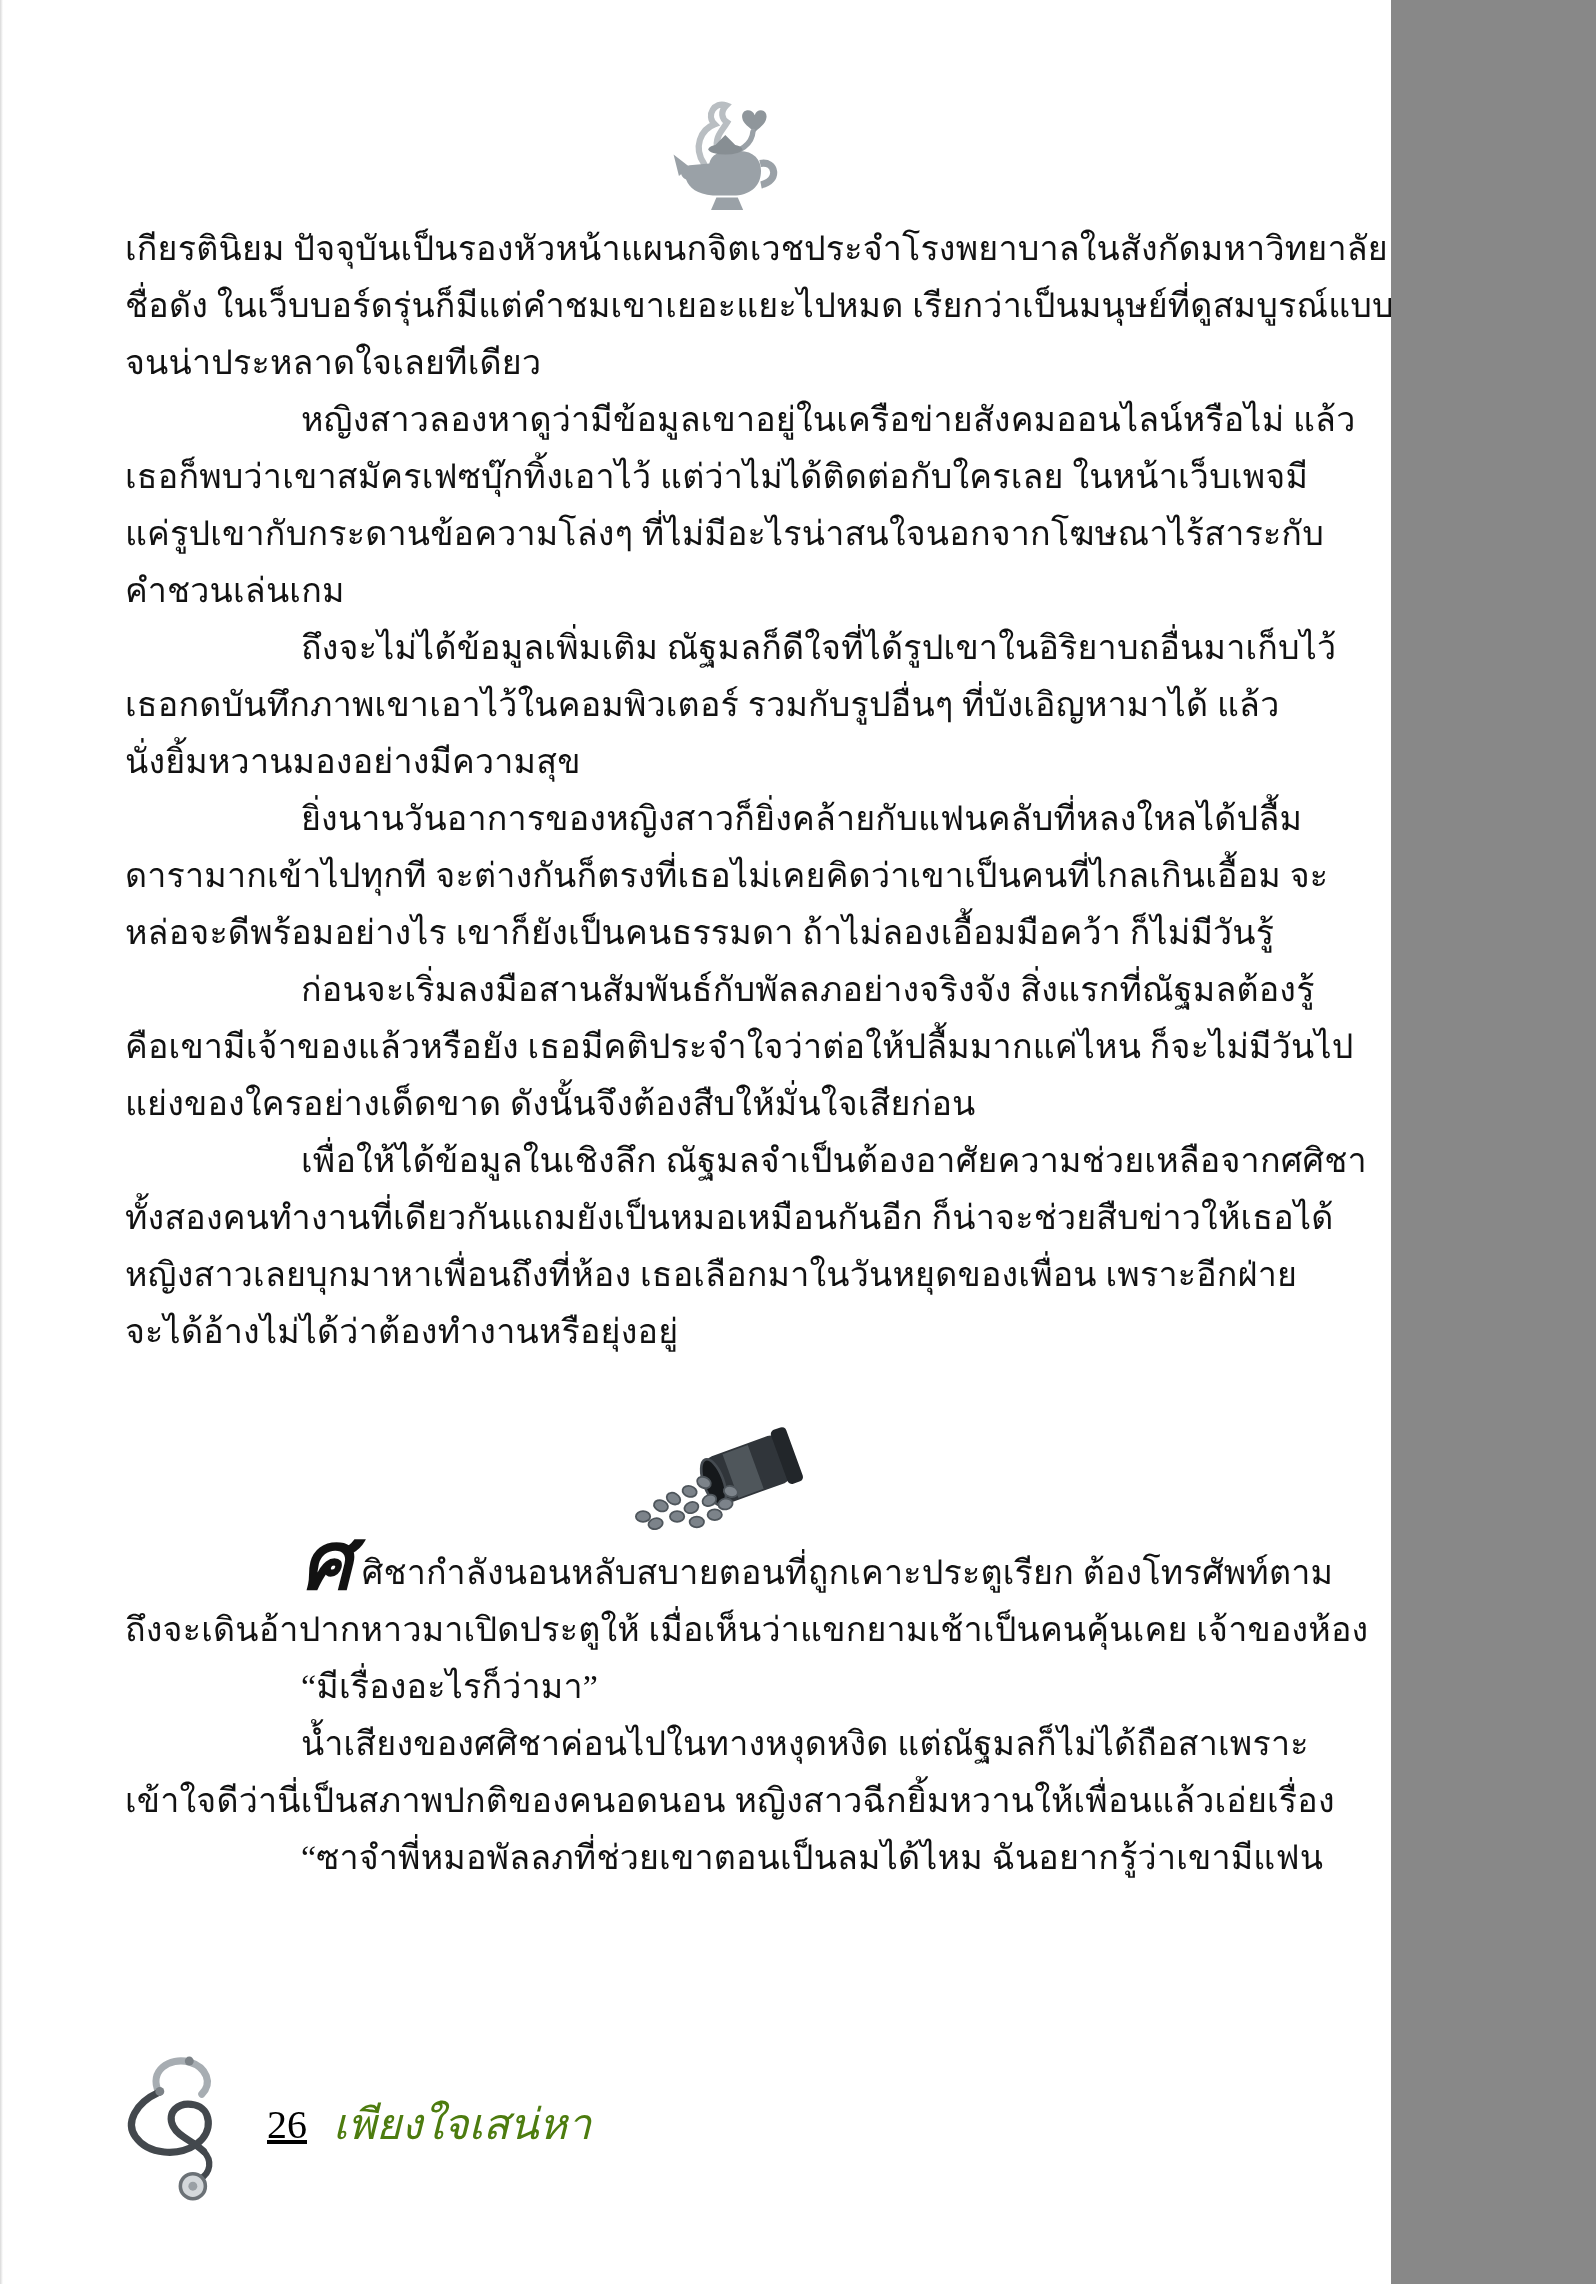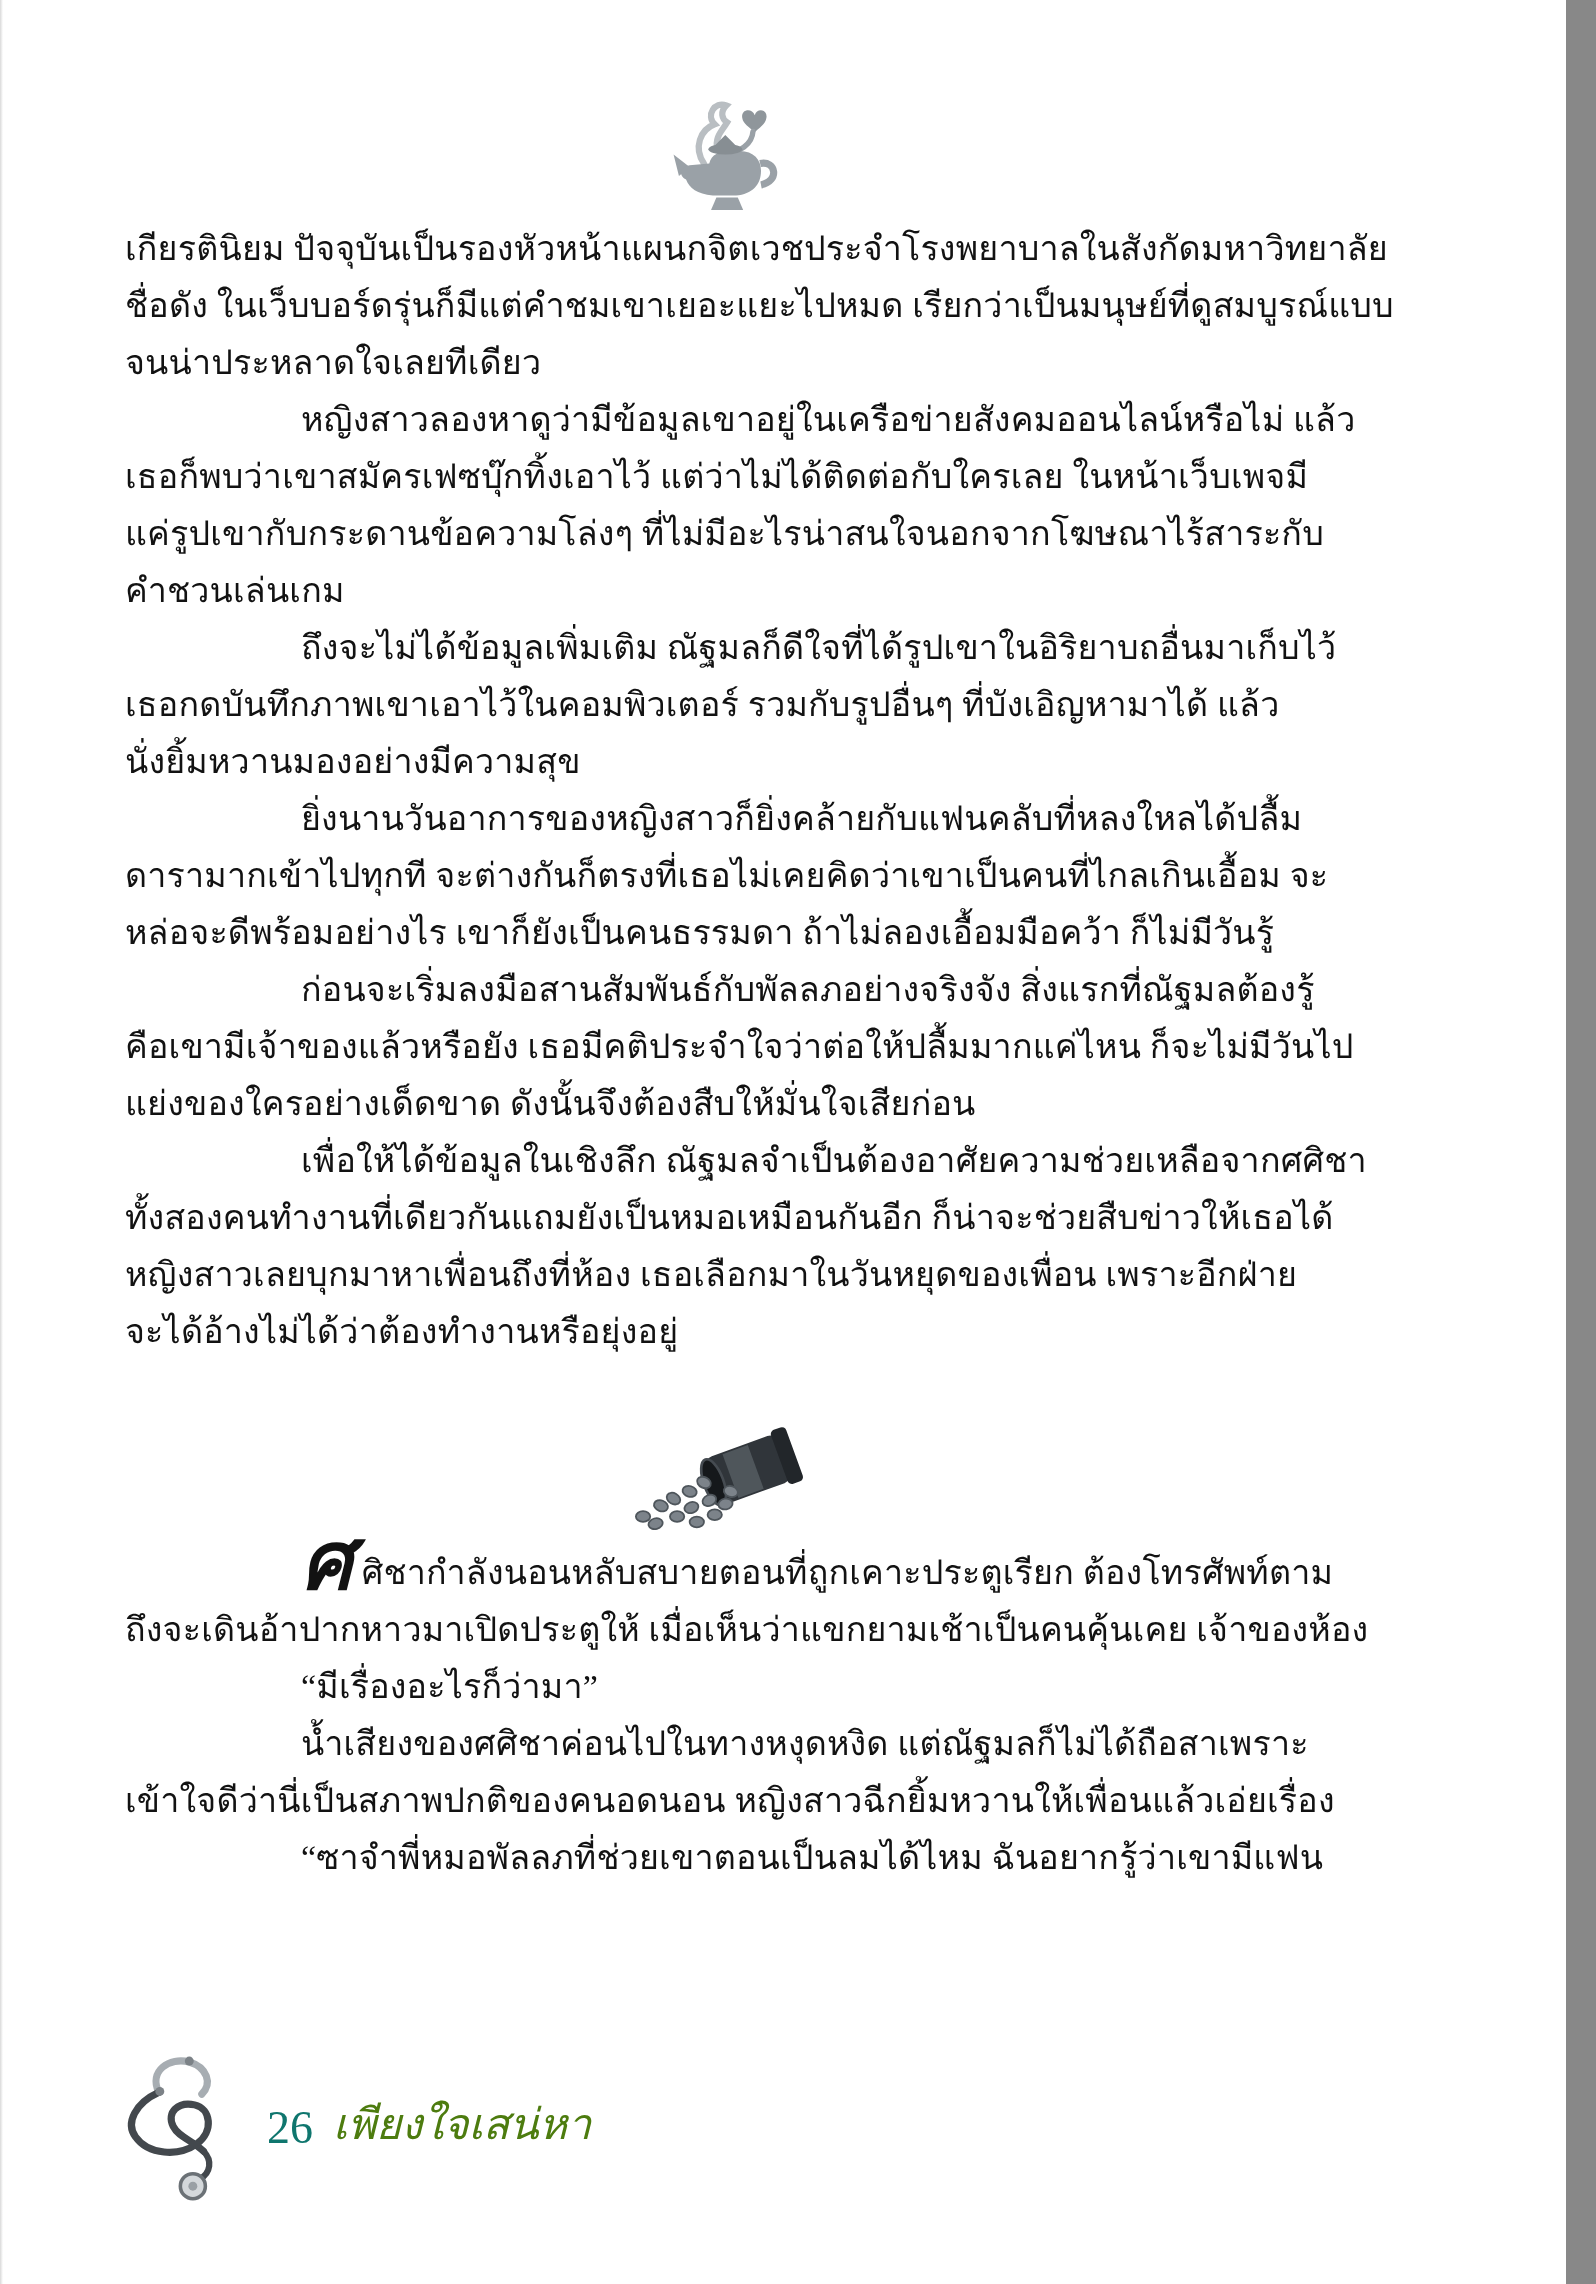--- a/index.html
+++ b/index.html
@@ -1,23 +1,24 @@
 <!DOCTYPE html>
 <html lang="th" style="font-size:14.3px"><head>
 <meta charset="utf-8">
 <style>
   html, body { margin: 0; padding: 0; background: #888; }
   .page {
     position: relative;
-    width: 1566px;
+    width: 1371px;
     height: 2285px;
     background: #ffffff;
     overflow: hidden;
     font-family: "Liberation Serif", "DejaVu Serif", serif;
     color: #121212;
+    padding-left: 20px;
   }
   .scan-edge {
     position: absolute; left: 0; top: 0; width: 2.7px; height: 100%;
     background: linear-gradient(to right, #d9d9d9, rgba(255,255,255,0));
   }
   .ornament-top { position: absolute; left: 670px; top: 97px; width: 116px; height: 133px; }
   .content {
     position: absolute; left: 125px; top: 220px; width: 1254px;
     font-size: 34px; line-height: 57px; letter-spacing: 0.2px;
   }
@@ -26,21 +27,21 @@
   .dropcap {
     font-size: 81px; font-weight: bold; font-style: italic;
     line-height: 0; position: relative; top: 4.5px; margin-right: 9px;
     display: inline-block;
   }
   .pill-break { position: relative; height: 184px; }
   .pill-break svg { position: absolute; left: 484px; top: 56px; }
   .footer-stetho { position: absolute; left: 116px; top: 2053px; width: 143px; height: 152px; }
   .footer-pageno {
     position: absolute; left: 267px; top: 2101px;
-    font-size: 46px; color: #0f766e; font-family: "Liberation Serif", "DejaVu Serif", serif;
+    font-size: 40px; color: #000000; font-family: "Liberation Serif", "DejaVu Serif", serif; text-decoration: underline;
   }
   .footer-title {
     position: absolute; left: 333px; top: 2090px;
     font-size: 43px; font-style: italic; color: #4d7c0f; white-space: nowrap;
   }
 </style>
 </head>
 <body>
 
 <div class="page">

